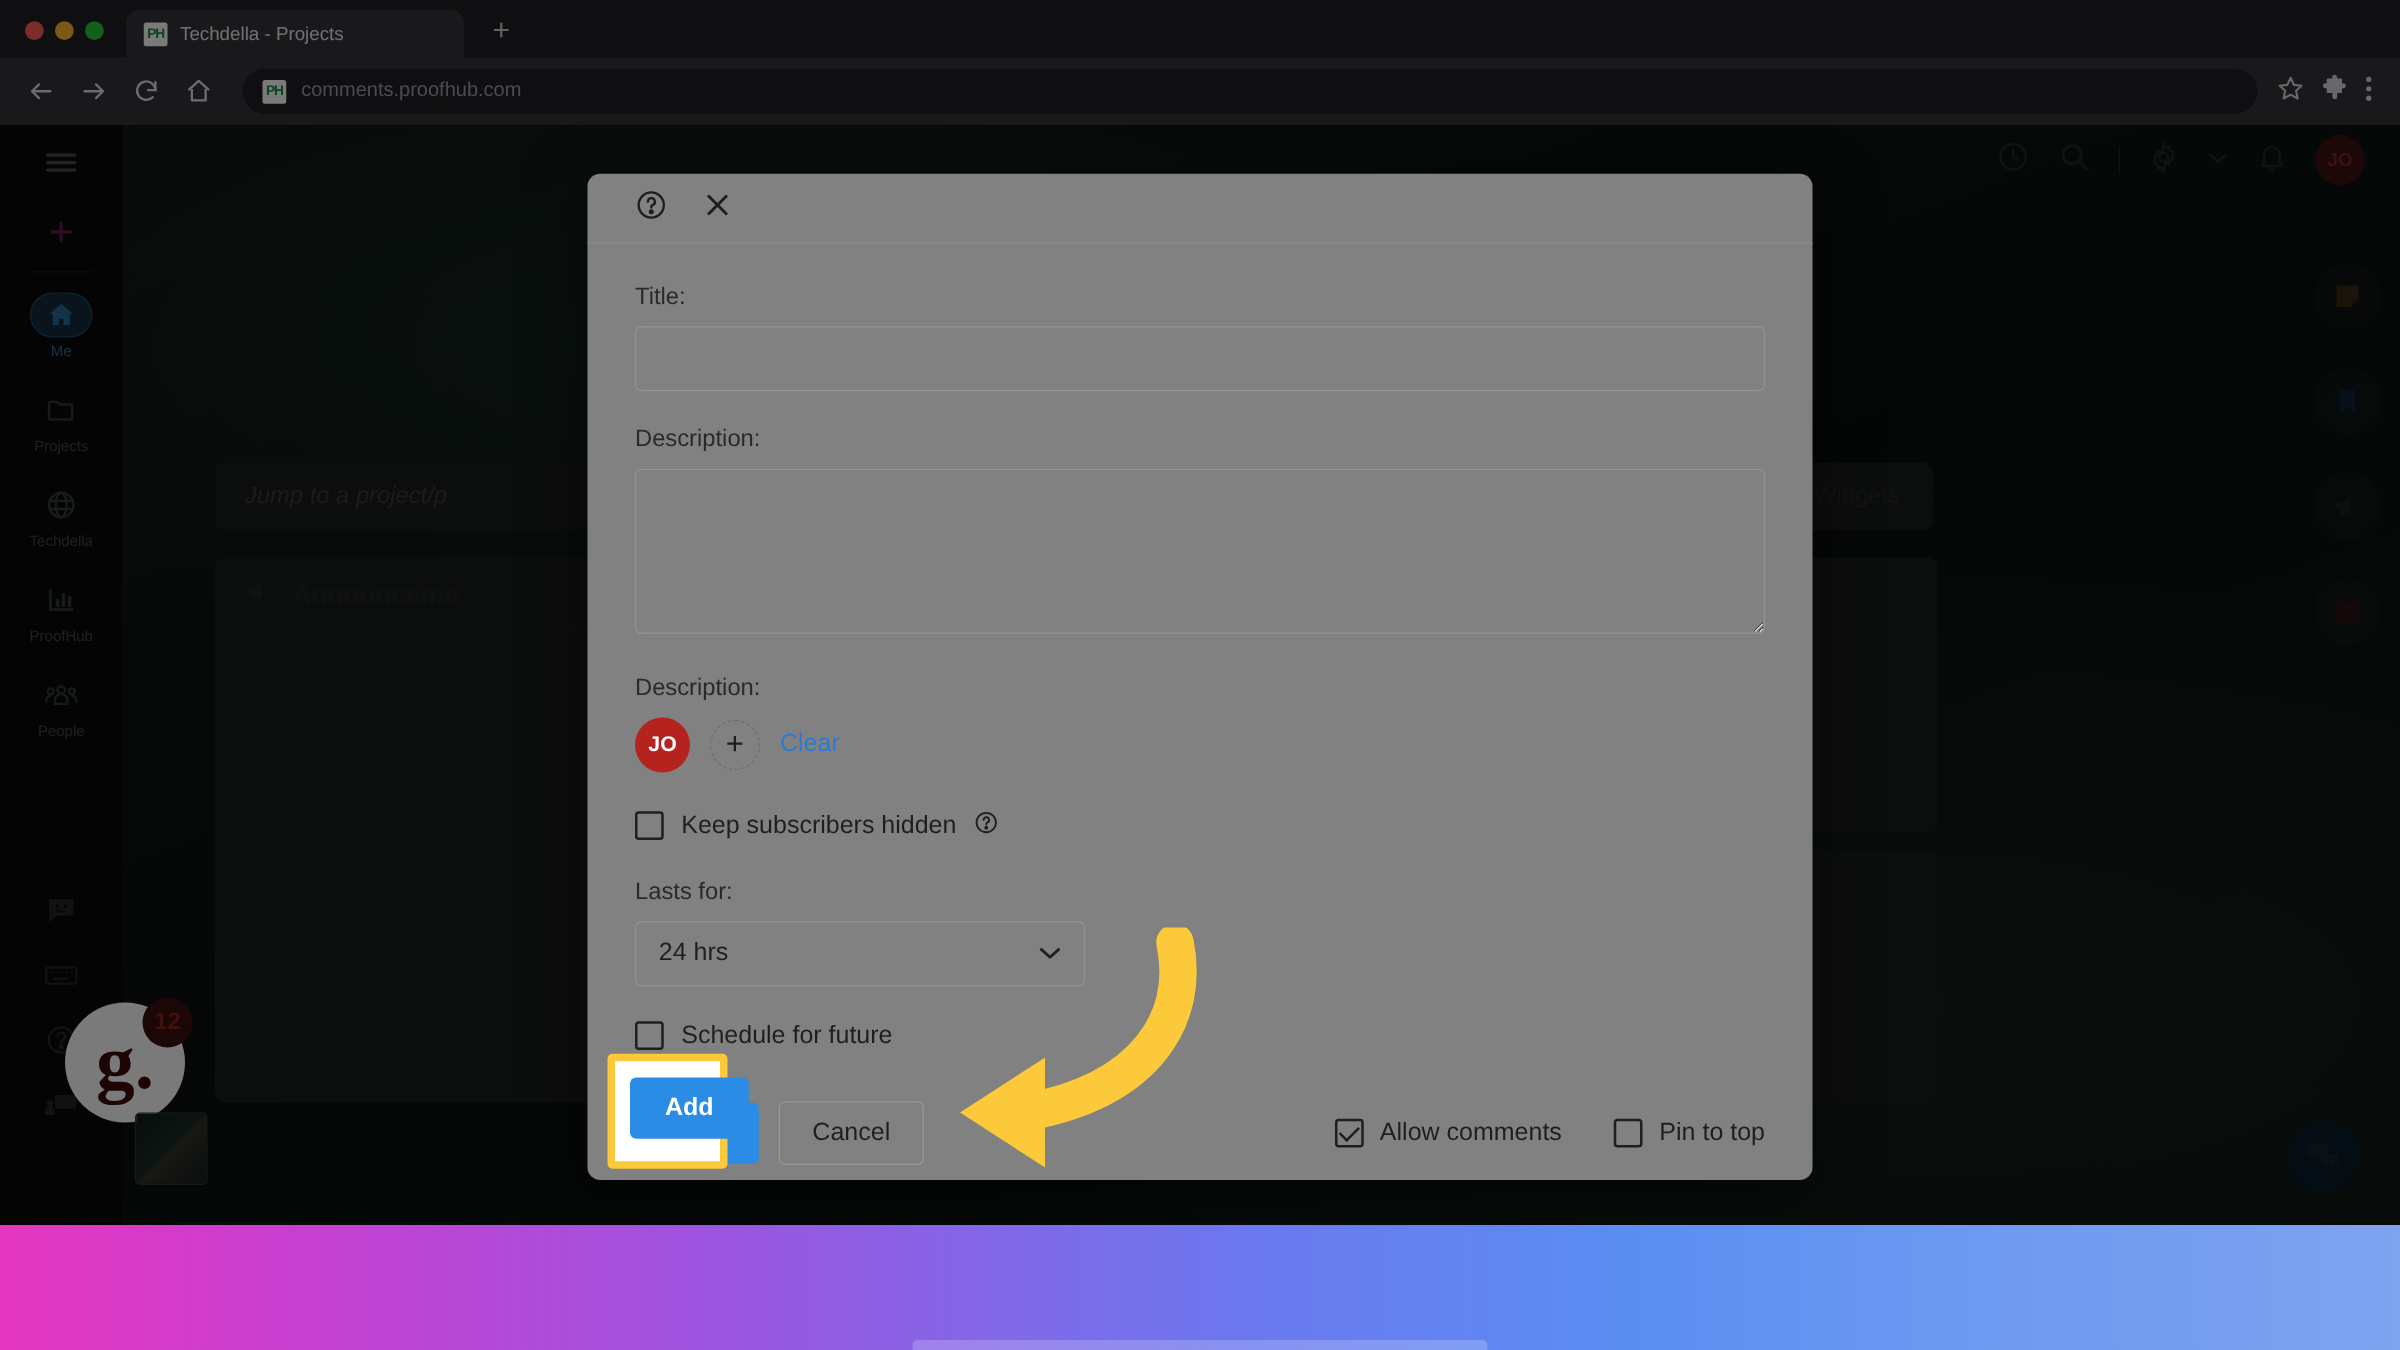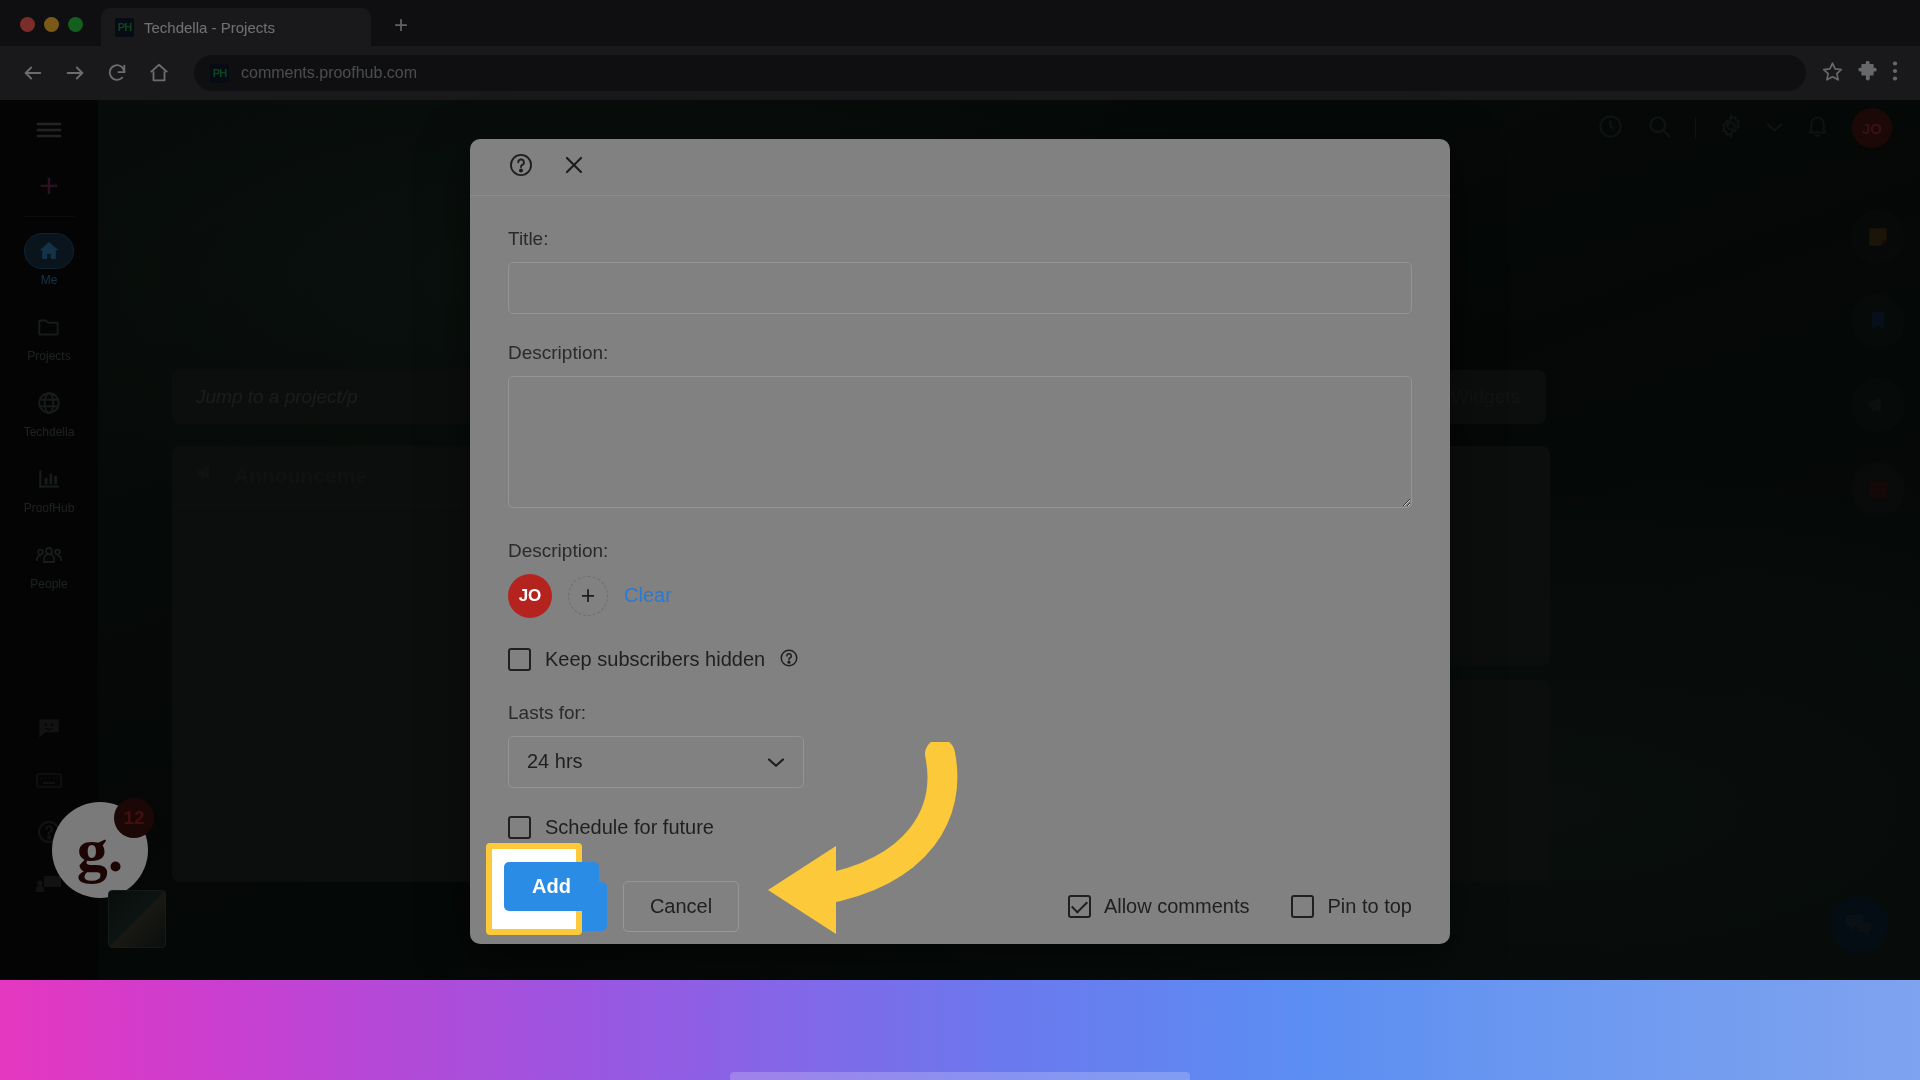--- a/index.html
+++ b/index.html
@@ -25,21 +25,21 @@
   .dot.green { background: #28c840; }
 
   .tab {
     height: 38px; min-width: 270px; max-width: 300px;
     background: #35363a; border-radius: 10px 10px 0 0;
     display: flex; align-items: center; gap: 10px;
     padding: 0 14px; color: #e8eaed; font-size: 15px;
     white-space: nowrap; overflow: hidden;
   }
   .favicon {
-    width: 19px; height: 19px; background: #0f172a; border-radius: 2px;
+    width: 19px; height: 19px; background: #ffffff; border-radius: 2px;
     display: flex; align-items: center; justify-content: center;
     font-size: 11px; font-weight: bold; color: #1a8f3c; flex: none;
     letter-spacing: -1px;
   }
   .newtab {
     width: 36px; height: 36px; margin-left: 12px; margin-bottom: 2px;
     color: #c8cbcf; font-size: 24px; line-height: 34px; text-align: center;
     border-radius: 50%;
   }
 
@@ -243,21 +243,21 @@
     display: flex; align-items: center; justify-content: center; flex: none;
   }
   .chkbox.on::after {
     content: ""; width: 7px; height: 13px;
     border: solid #1f1f1f; border-width: 0 2.5px 2.5px 0;
     transform: rotate(45deg) translate(-1px,-1px);
   }
   .chk-label { font-size: 20px; color: #1f1f1f; }
 
   .select {
-    width: 296px; height: 52px; border: 1px solid #949494; border-radius: 5px;
+    width: 360px; height: 52px; border: 1px solid #949494; border-radius: 5px;
     display: flex; align-items: center; justify-content: space-between;
     padding: 0 18px; font-size: 20px; color: #1f1f1f; margin-bottom: 28px;
   }
 
   .modal-foot {
     height: 104px; display: flex; align-items: center;
     padding: 0 38px; gap: 16px;
   }
   .btn-add {
     background: #2b8ce5; color: #fff; border: none; border-radius: 5px;

